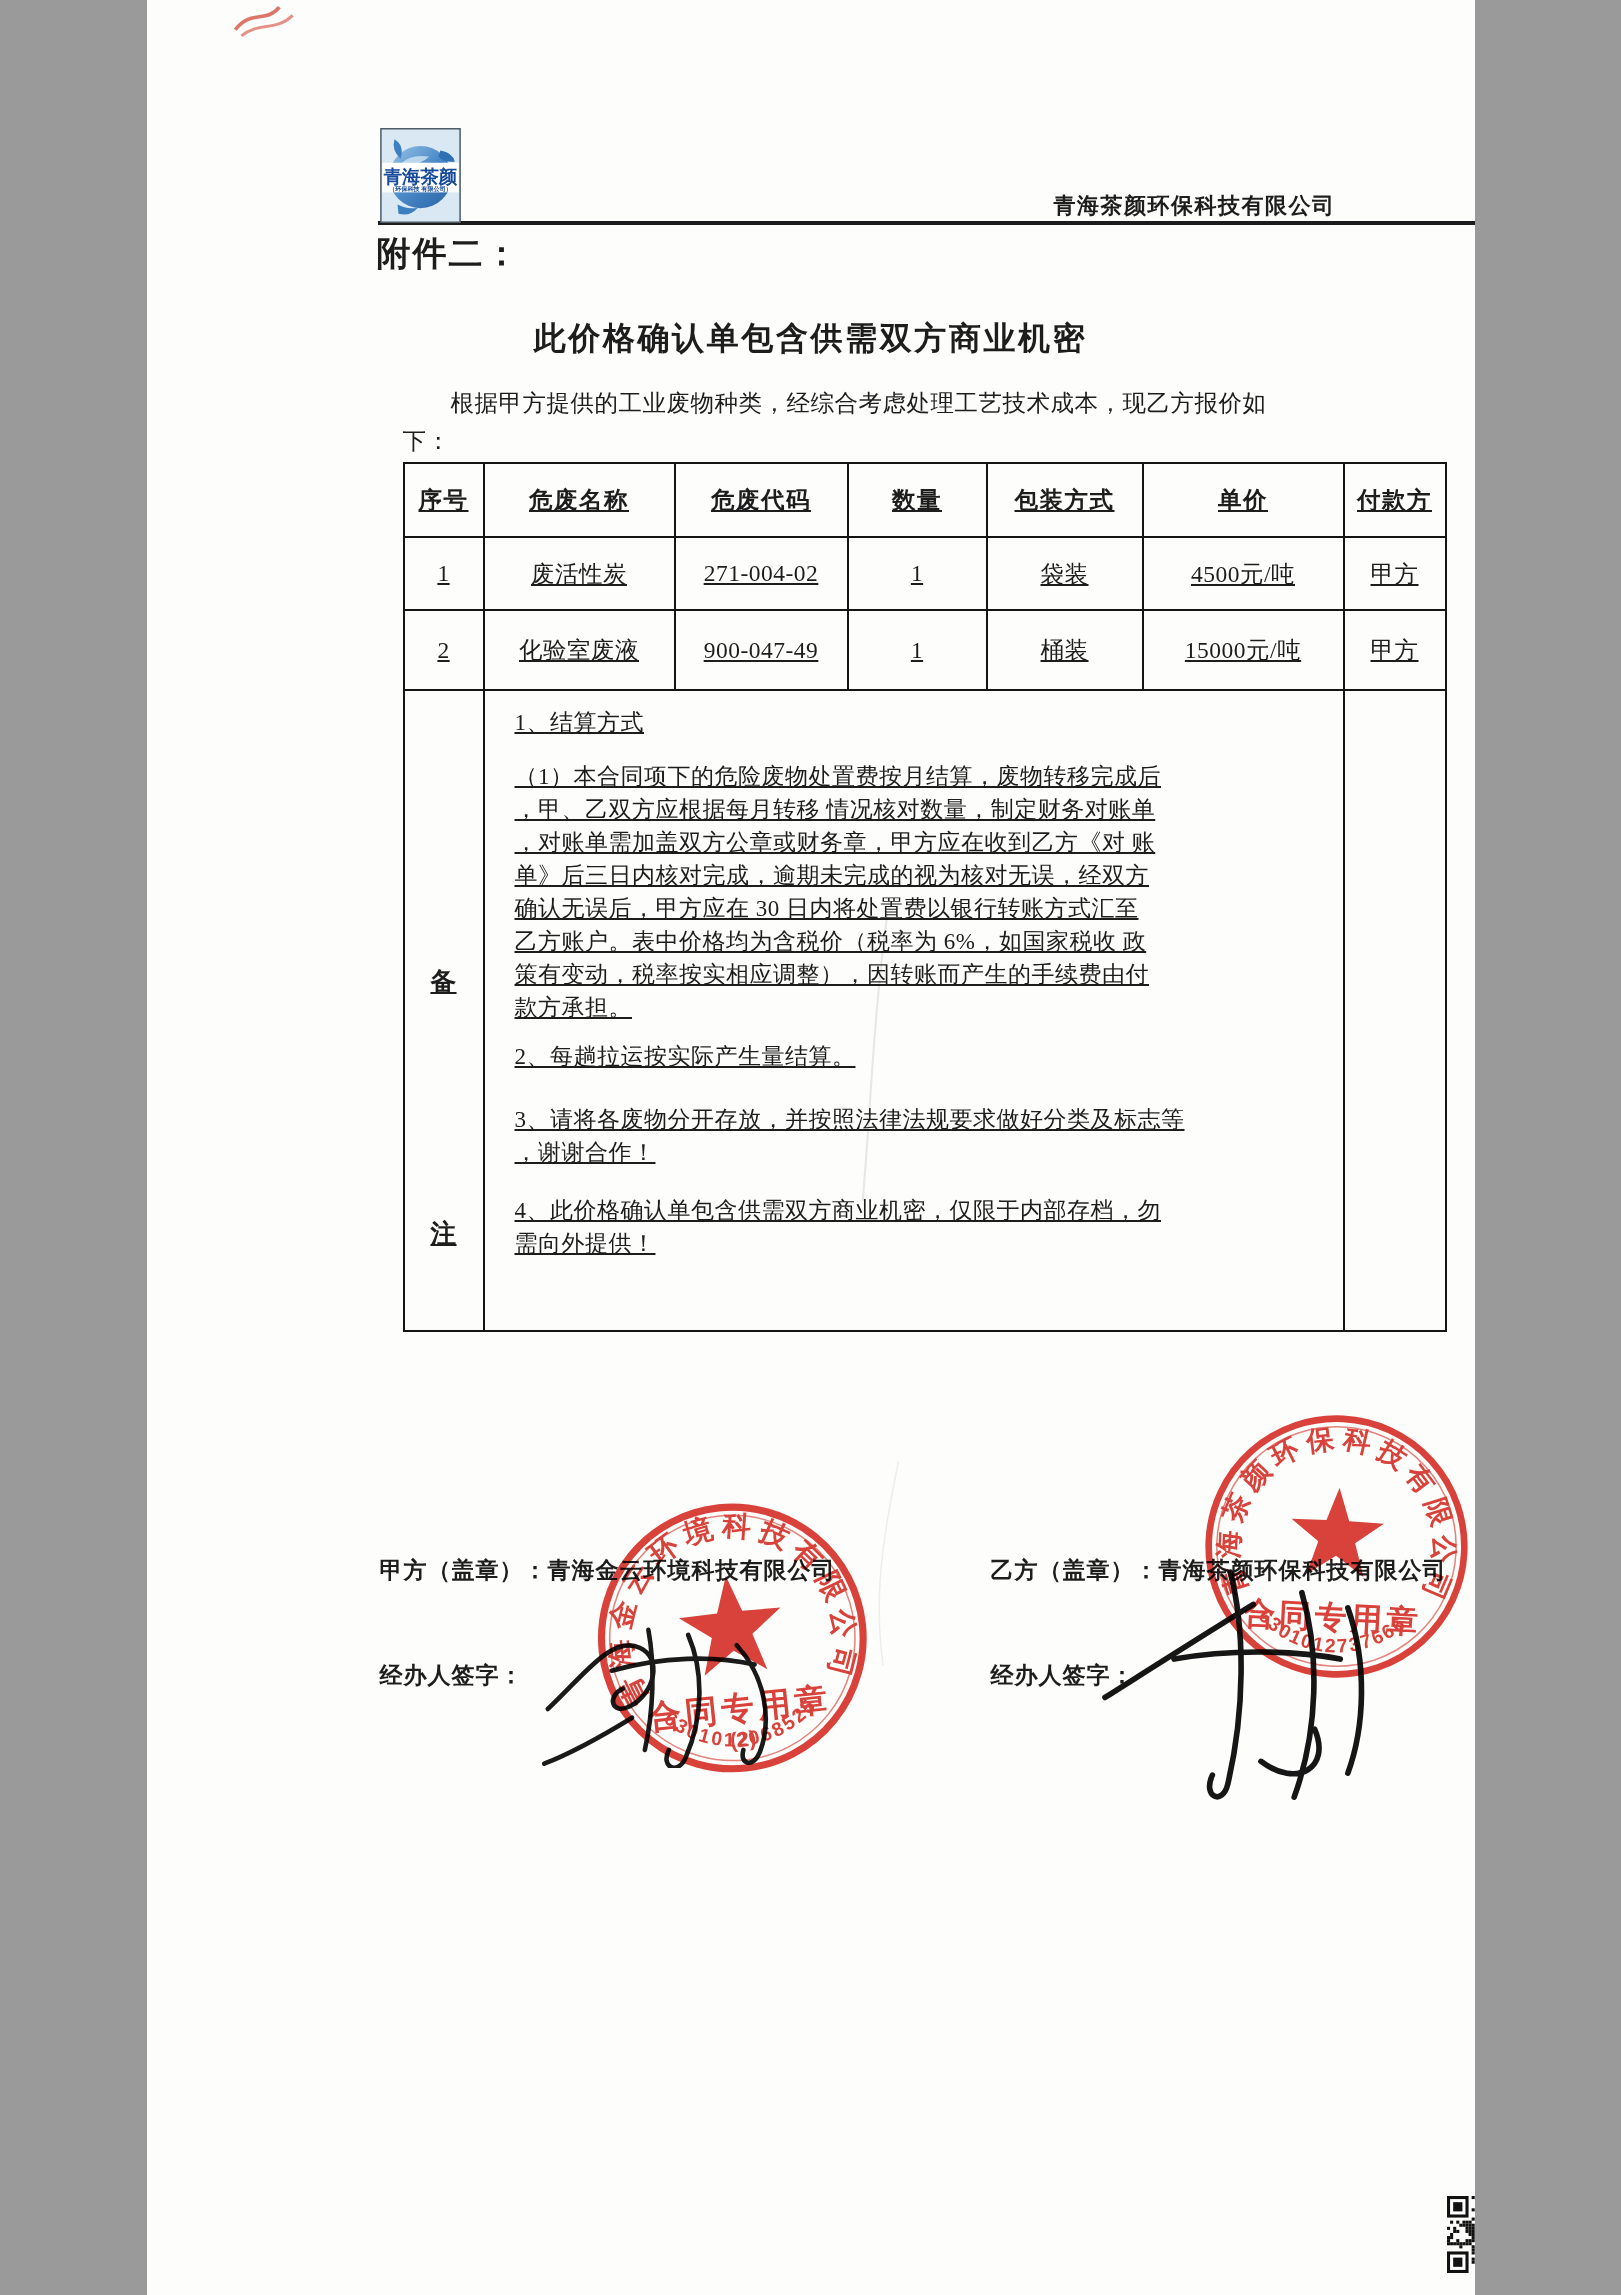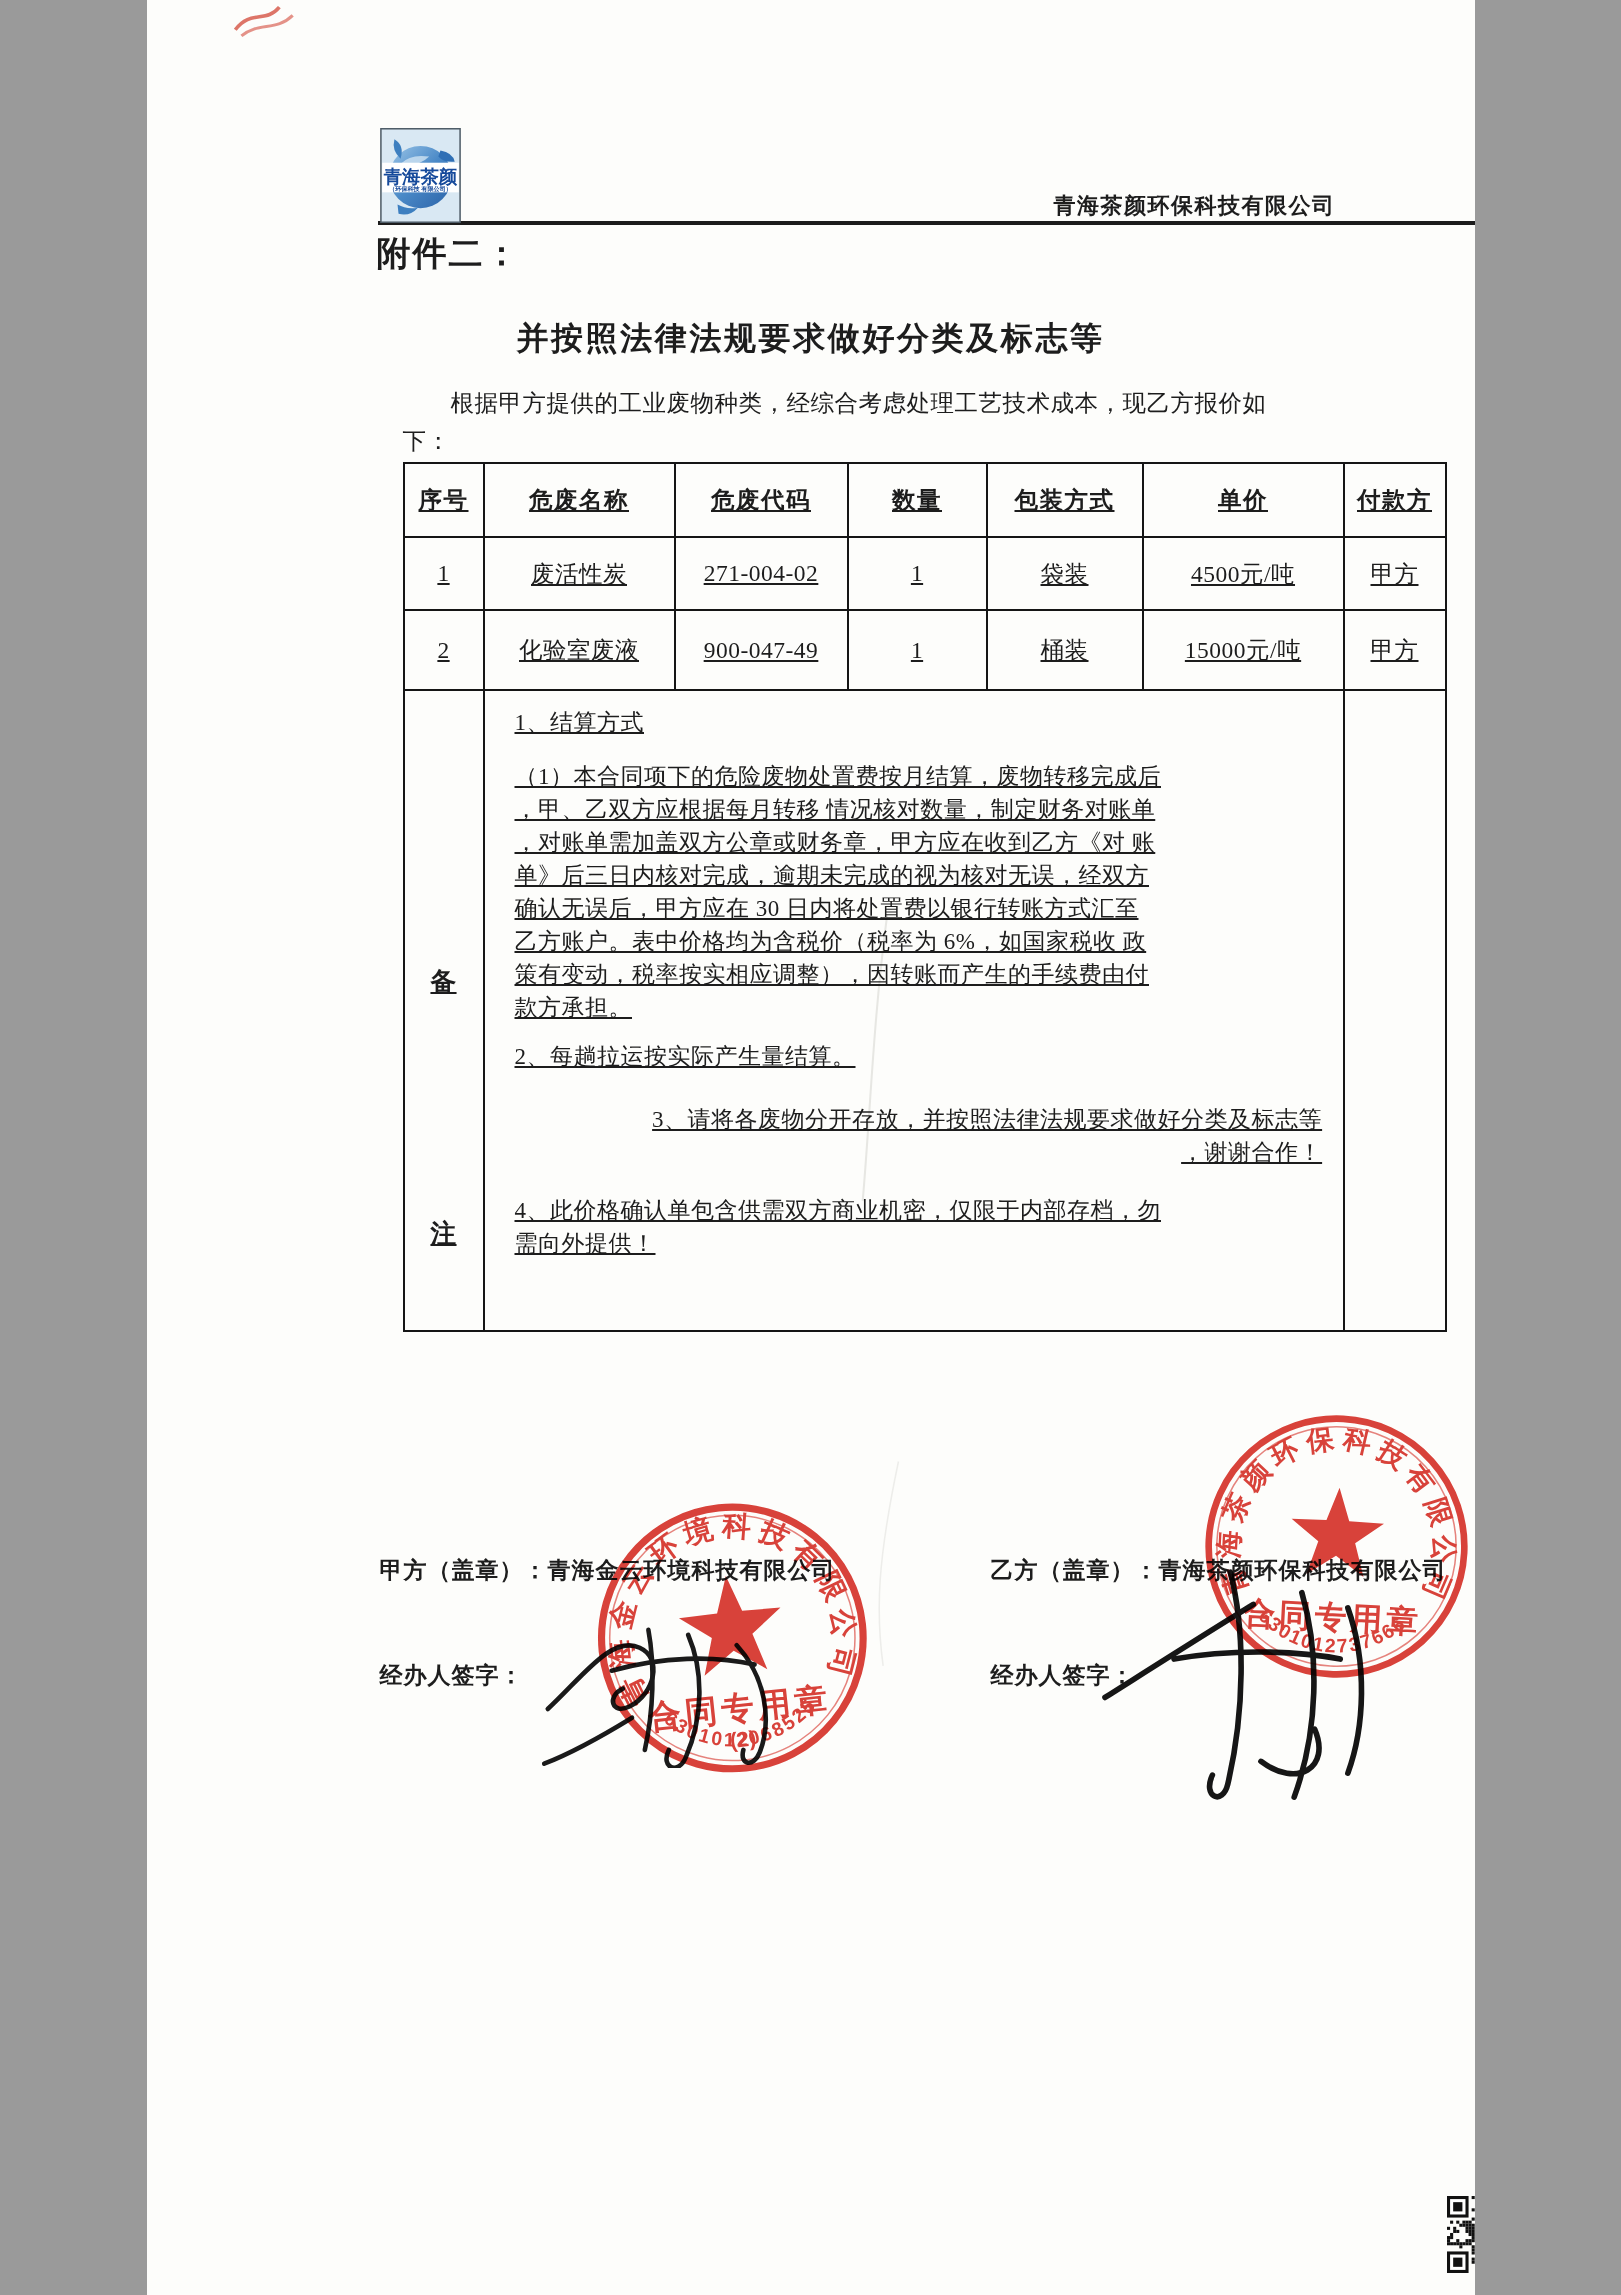--- a/index.html
+++ b/index.html
@@ -49,21 +49,21 @@
   .remarks-cell {
     text-align:left !important; vertical-align:top !important;
     padding:15.3px 20.4px 0 30px !important;
   }
   .remarks-cell p {
     margin:0; font-size:23px; line-height:33px; white-space:pre-line; letter-spacing:0.5px;
   }
   .remarks-cell p.r0 { margin-bottom:20.4px; }
   .remarks-cell p.r1 { margin-bottom:16px; }
   .remarks-cell p.r2 { margin-bottom:30px; }
-  .remarks-cell p.r3 { margin-bottom:25.6px;text-align:right; }
+  .remarks-cell p.r3 { margin-bottom:25.6px; }
   
   .sig-label { position:absolute; z-index:2; font-size:23px; font-weight:700; letter-spacing:1px; }
   .party-a { left:233px; top:1555px; }
   .party-b { left:844px; top:1555px; }
   .handler-a { left:233px; top:1660px; }
   .handler-b { left:844px; top:1660px; }
   .stamp { position:absolute; z-index:5; opacity:.88; mix-blend-mode:multiply; }
   .stamp-a { left:445px; top:1499px; transform:rotate(-6deg); }
   .stamp-b { left:1054px; top:1411px; transform:rotate(3deg); }
   .stamp text { font-family:"Liberation Sans", sans-serif; font-weight:700; }
@@ -130,21 +130,21 @@
     <path d="M118 44 Q142 48 146 66 Q124 68 114 56 Z" fill="#2f6fb5"></path>
     <path d="M34 150 Q52 160 74 156 Q58 174 36 168 Z" fill="#3d7fc0"></path>
     <rect x="4" y="68" width="150" height="58" fill="#ffffff"></rect>
     <text x="79" y="108" text-anchor="middle" font-family="Liberation Sans, sans-serif" font-size="36" font-weight="900" fill="#164a9b">青海茶颜</text>
     <text x="79" y="124" text-anchor="middle" font-family="Liberation Sans, sans-serif" font-size="12" font-weight="700" fill="#164a9b">（环保科技 有限公司）</text>
   </svg>
 
   <div class="header-company">青海茶颜环保科技有限公司</div>
   <div class="header-rule"></div>
   <div class="attachment-label">附件二：</div>
-  <div class="doc-title">并按照法律法规要求做好分类及标志等</div>
+  <div class="doc-title">此价格确认单包含供需双方商业机密</div>
   <div class="intro">　　根据甲方提供的工业废物种类，经综合考虑处理工艺技术成本，现乙方报价如
 下：</div>
 
   <table class="price-table">
     <colgroup>
       <col style="width:80px">
         <col style="width:191px">
         <col style="width:173px">
       <col style="width:139px">
         <col style="width:156px">

